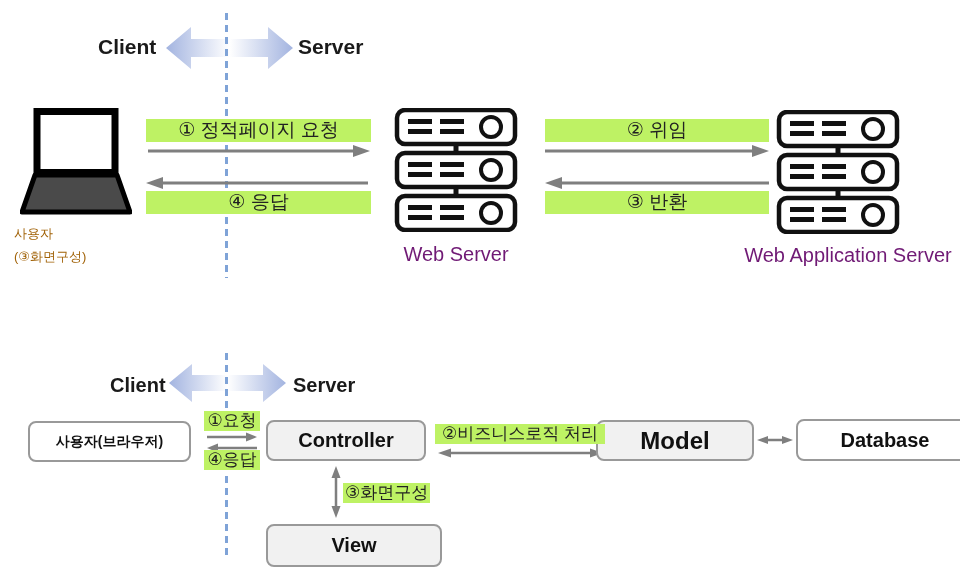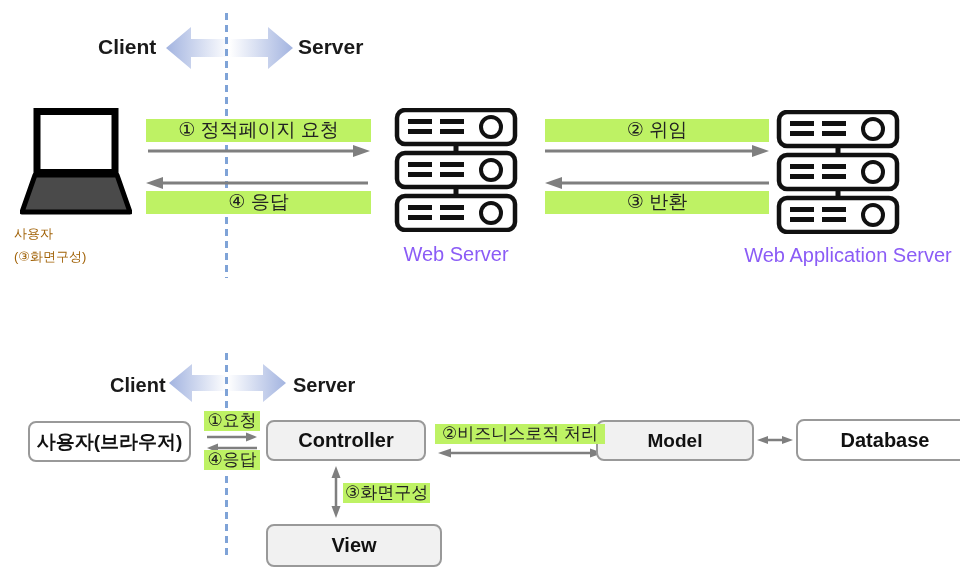--- a/index.html
+++ b/index.html
@@ -21,26 +21,26 @@
   .dash-line{
     width:3px;z-index:2;
     background:repeating-linear-gradient(to bottom,var(--dash-blue) 0 7px,transparent 7px 12px);
   }
   .cs-label{font-size:21px;font-weight:700;color:#1a1a1a;z-index:3;}
   .arrow-label{
     font-size:19px;color:#222;text-align:center;z-index:4;background:#bef264;
     padding:0 2px;line-height:1.2;white-space:nowrap;
   }
   .arrow-label.small{font-size:17px;}
-  .node-label{font-size:20px;color:#8b5cf6;text-align:center;z-index:3;white-space:nowrap;}
+  .node-label{font-size:20px;color:#701a75;text-align:center;z-index:3;white-space:nowrap;}
   .user-caption{font-size:13px;color:#a16207;text-align:left;line-height:23px;z-index:3;}
   .box{
     border:2px solid var(--box-border);border-radius:8px;z-index:3;
     display:flex;align-items:center;justify-content:center;
-    font-weight:700;font-size:19px;color:#111;white-space:nowrap;
+    font-weight:700;font-size:14px;color:#111;white-space:nowrap;
   }
   .box.gray{background:var(--box-fill-gray);}
   .box.white{background:var(--box-fill-white);}
   svg{display:block;}
   .garrow{z-index:3;}
   .garrow line{stroke:var(--arrow-gray);stroke-width:3;}
   .garrow polygon{fill:var(--arrow-gray);}
   .garrow.thin line{stroke-width:2.5;}
   .biga{z-index:1;}
   .server-icon{z-index:3;}
@@ -190,21 +190,21 @@
     <span>Controller</span>
   </div>
 
   <div class="abs arrow-label small" style="left:429px;top:424px;width:170px;">②비즈니스로직 처리</div>
   <svg class="abs garrow thin" style="left:432px;top:447px;" width="165" height="12">
     <line x1="12" y1="6" x2="153" y2="6"></line>
     <polygon points="0,6 13,1.5 13,10.5"></polygon>
     <polygon points="165,6 152,1.5 152,10.5"></polygon>
   </svg>
 
-  <div class="abs box gray" style="left:590px;top:420px;width:158px;height:41px;font-size:19px;">
+  <div class="abs box gray" style="left:590px;top:420px;width:158px;height:41px;font-size:24px;">
     <span>Model</span>
   </div>
 
   <svg class="abs garrow thin" style="left:751px;top:434px;" width="36" height="12">
     <line x1="10" y1="6" x2="26" y2="6"></line>
     <polygon points="0,6 11,2 11,10"></polygon>
     <polygon points="36,6 25,2 25,10"></polygon>
   </svg>
 
   <div class="abs box white" style="left:790px;top:419px;width:178px;height:42px;font-size:20px;">

